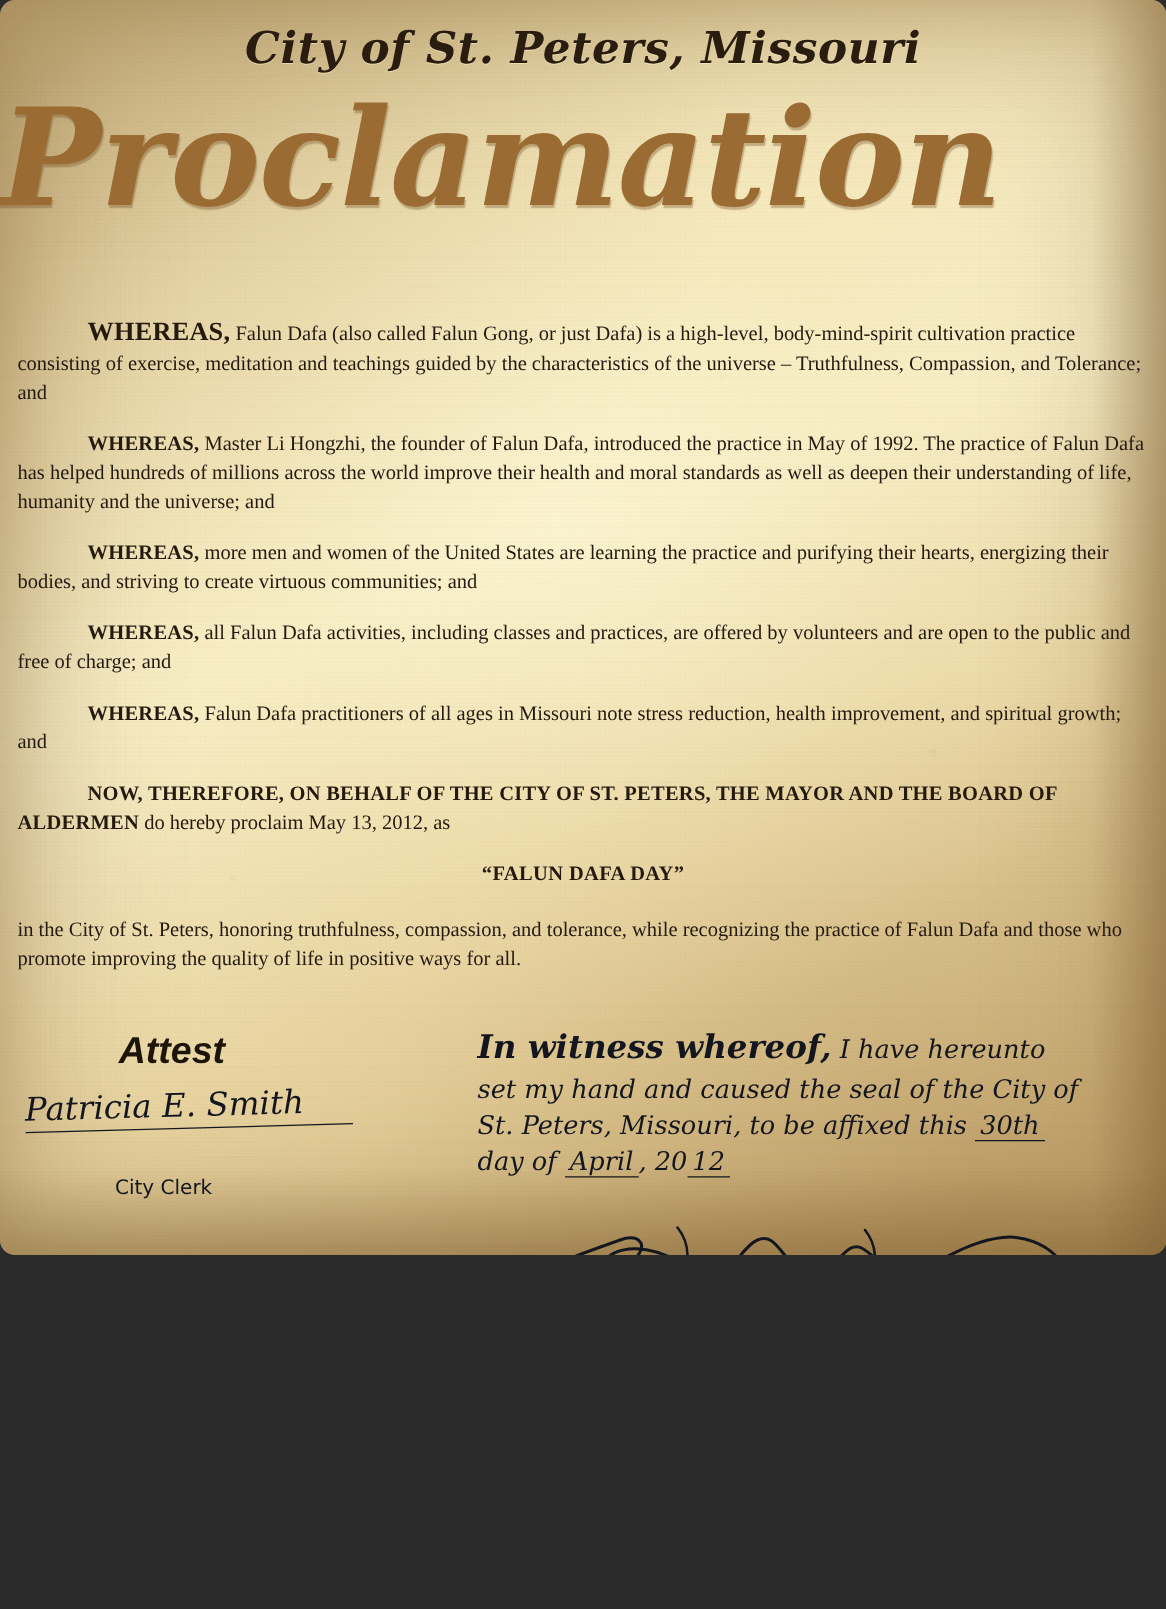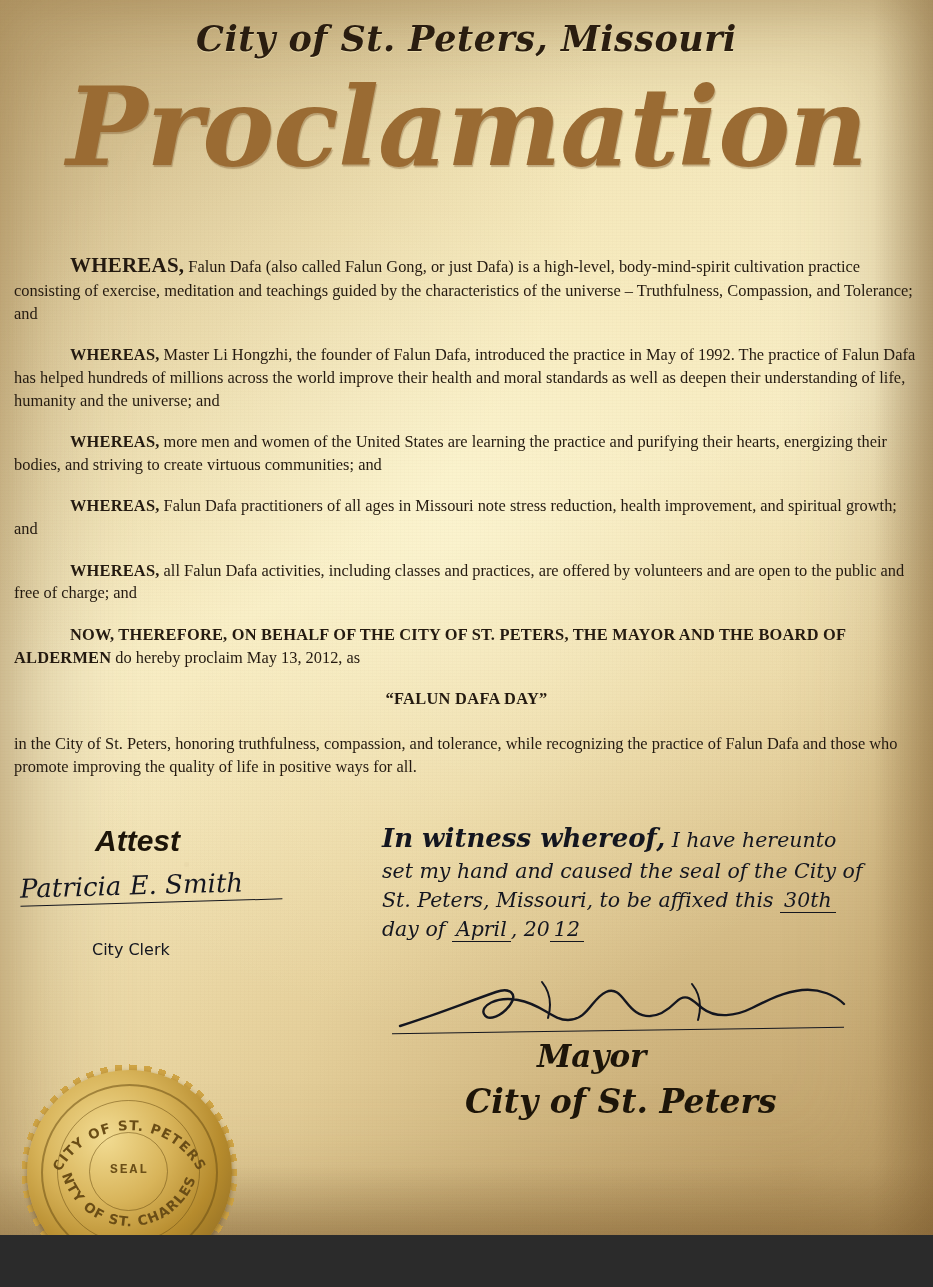--- a/index.html
+++ b/index.html
@@ -3,29 +3,30 @@
 <meta charset="utf-8">
 <style>
   html, body {
     margin: 0;
     padding: 0;
     background: #2b2b2b;
   }
   #page {
     position: relative;
     width: 933px;
-    height: 1235px;
+    height: 1004px;
     overflow: hidden;
     background:
       radial-gradient(ellipse 70% 55% at 48% 42%, rgba(255,250,215,0.55) 0%, rgba(250,238,190,0.25) 45%, rgba(220,198,140,0.0) 75%),
       radial-gradient(ellipse 120% 90% at 85% 95%, rgba(150,110,55,0.40) 0%, rgba(190,155,95,0.12) 45%, rgba(255,255,255,0) 70%),
       radial-gradient(ellipse 100% 80% at 5% 5%, rgba(140,100,50,0.30) 0%, rgba(255,255,255,0) 60%),
       linear-gradient(160deg, #e8d9a8 0%, #f3e6b9 22%, #f7edc6 45%, #ecd9a6 70%, #d9c088 100%);
     font-family: "Liberation Serif", serif;
     color: #241a10;
+    border-radius: 12px;
   }
   
   #grain {
     position: absolute;
     inset: 0;
     pointer-events: none;
     opacity: 0.32;
     background-image:
       repeating-linear-gradient(0deg, rgba(120,90,45,0.05) 0px, rgba(120,90,45,0.05) 1px, rgba(255,255,255,0) 1px, rgba(255,255,255,0) 3px),
       repeating-linear-gradient(90deg, rgba(120,90,45,0.045) 0px, rgba(120,90,45,0.045) 1px, rgba(255,255,255,0) 1px, rgba(255,255,255,0) 4px),
@@ -51,21 +52,21 @@
     font-family: "DejaVu Serif", serif;
     font-weight: bold;
     font-style: italic;
     font-size: 35px;
     letter-spacing: 0.5px;
     color: #2a1d10;
     padding-top: 18px;
     text-shadow: 0 1px 0 rgba(255,245,200,0.5);
   }
   .proclamation-word {
-    text-align: center;
+    text-align: left;
     font-family: "DejaVu Serif", serif;
     font-weight: bold;
     font-style: italic;
     font-size: 108px;
     line-height: 1.0;
     letter-spacing: -1px;
     color: #9a6b33;
     margin-top: 14px;
     text-shadow: 1px 2px 1px rgba(110,70,25,0.35);
   }
@@ -354,25 +355,25 @@
 
       <p class="para">
         <span class="ind"></span><span class="lead">WHEREAS,</span><span> Master Li Hongzhi, the founder of Falun Dafa, introduced the practice in May of 1992. The practice of Falun Dafa has helped hundreds of millions across the world improve their health and moral standards as well as deepen their understanding of life, humanity and the universe; and</span>
       </p>
 
       <p class="para">
         <span class="ind"></span><span class="lead">WHEREAS,</span><span> more men and women of the United States are learning the practice and purifying their hearts, energizing their bodies, and striving to create virtuous communities; and</span>
       </p>
 
       <p class="para">
+        <span class="ind"></span><span class="lead">WHEREAS,</span><span> all Falun Dafa activities, including classes and practices, are offered by volunteers and are open to the public and free of charge; and</span>
+      </p>
+
+      <p class="para">
         <span class="ind"></span><span class="lead">WHEREAS,</span><span> Falun Dafa practitioners of all ages in Missouri note stress reduction, health improvement, and spiritual growth; and</span>
-      </p>
-
-      <p class="para">
-        <span class="ind"></span><span class="lead">WHEREAS,</span><span> all Falun Dafa activities, including classes and practices, are offered by volunteers and are open to the public and free of charge; and</span>
       </p>
 
 
       <p class="para">
         <span class="ind"></span><span class="lead">NOW, THEREFORE, ON BEHALF OF THE CITY OF ST. PETERS, THE MAYOR AND THE BOARD OF ALDERMEN</span><span> do hereby proclaim May 13, 2012, as</span>
       </p>
 
       <p class="para-center">“FALUN DAFA DAY”</p>
 
       <p class="para-flush">in the City of St. Peters, honoring truthfulness, compassion, and tolerance, while recognizing the practice of Falun Dafa and those who promote improving the quality of life in positive ways for all.</p>

